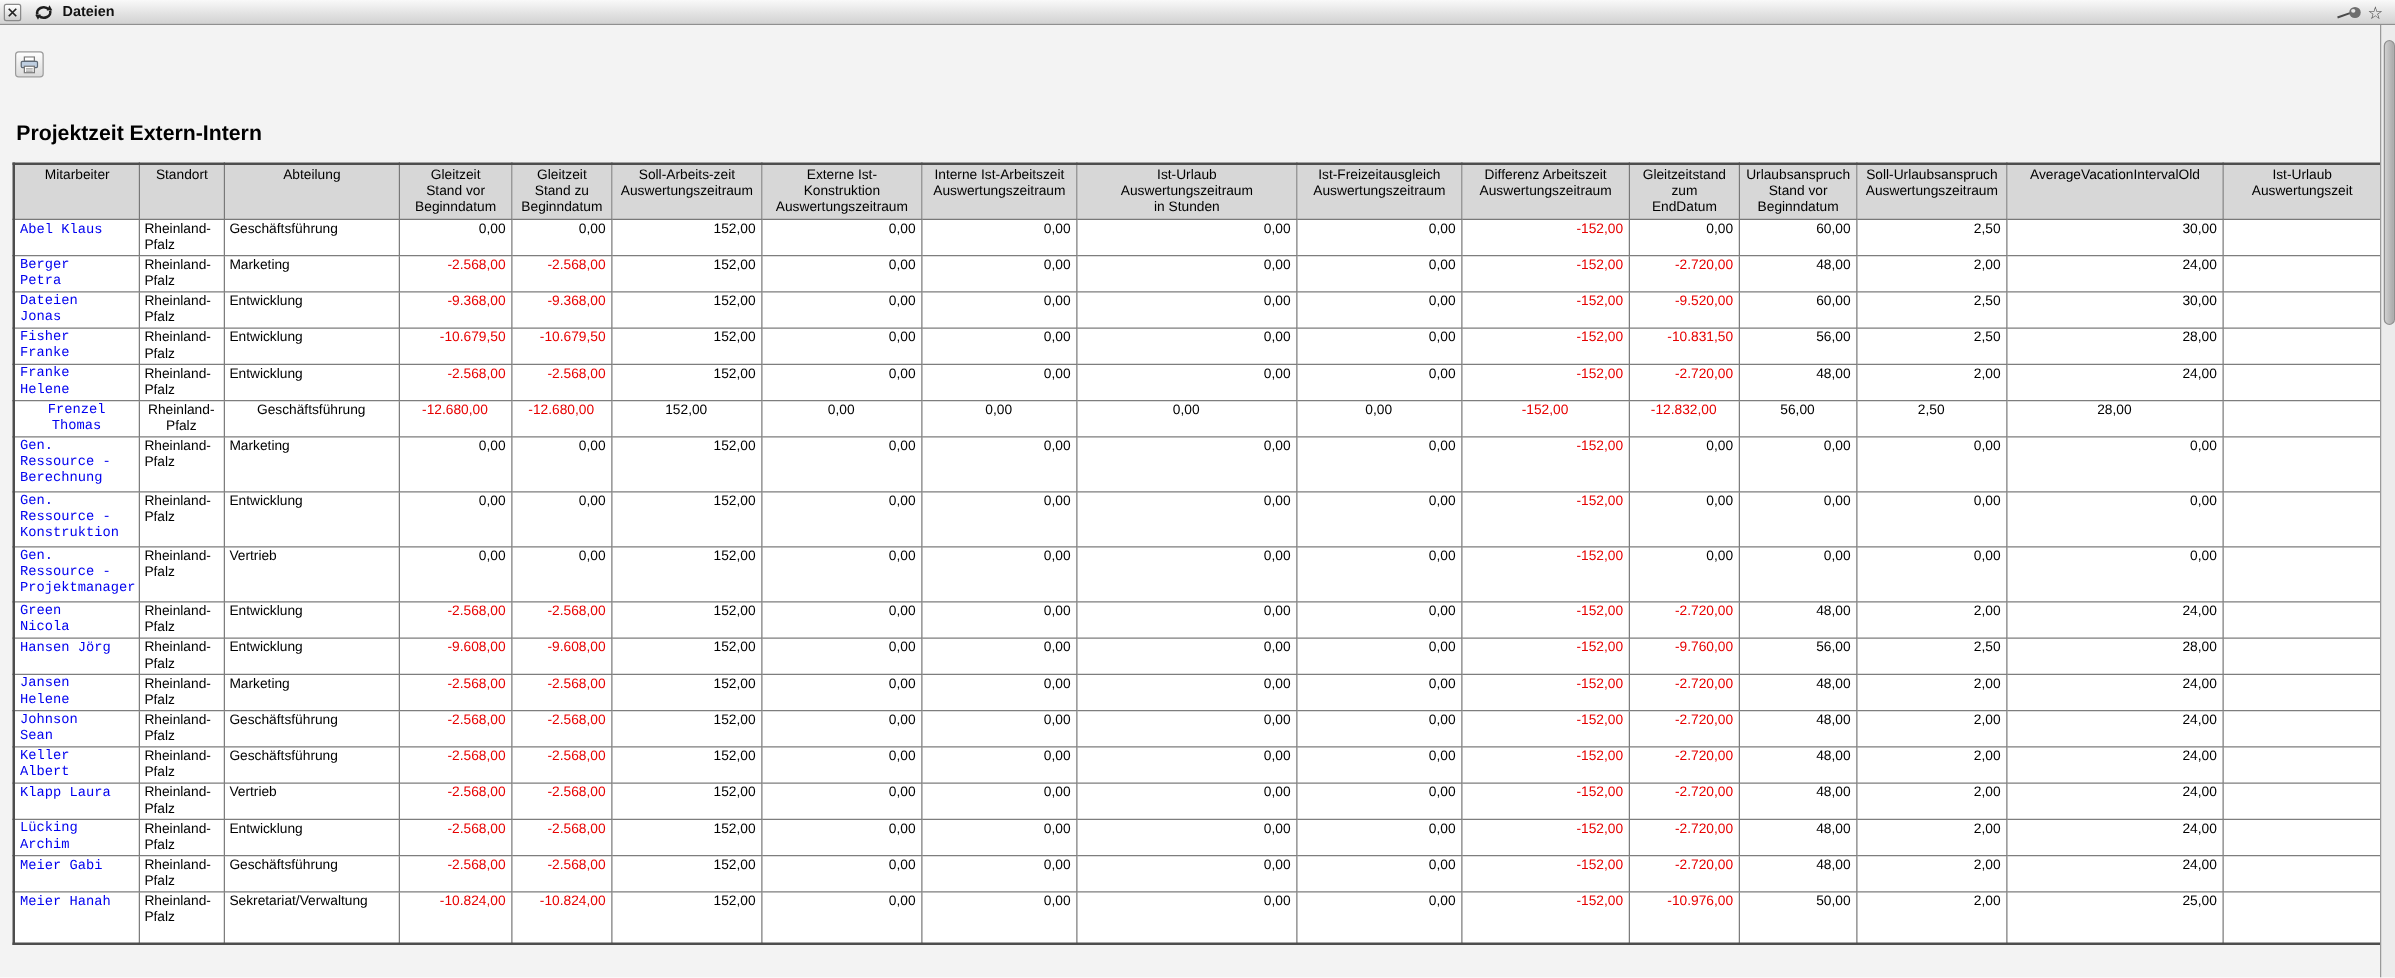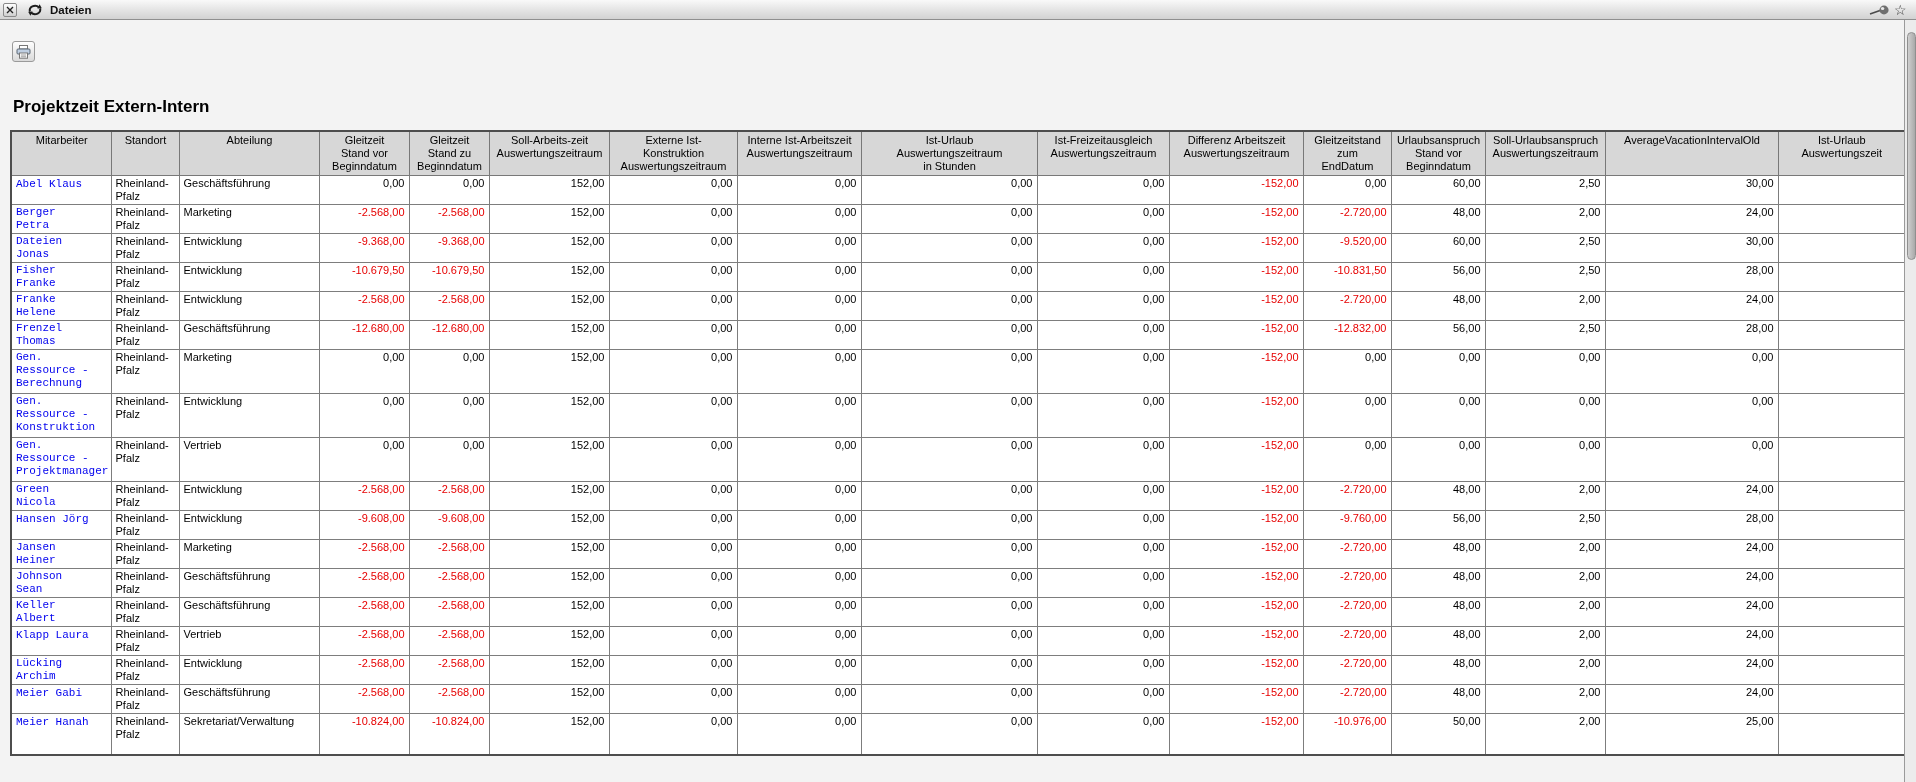--- a/index.html
+++ b/index.html
@@ -68,21 +68,21 @@
     vertical-align:top;
     font-size:11px; line-height:13px;
     padding:1px 4px;
     background:#fff;
     overflow:hidden;
   }
   td.num { text-align:right; }
   td .link { color:#0000ee; display:inline-block; width:76px; cursor:pointer;font-family:Liberation Mono, monospace; }
   .neg { color:#e60000; }
   tr.s  td { height:28px; }
-  tr.m  td { height:28px; }
+  tr.m  td { height:28px;text-align:center; }
   tr.l  td { height:44px; }
   tr.last td { height:41px; }
   
   .vscroll {
     position:absolute; left:1904px; top:20px; width:12px; height:762px;
     background:#ececec; border-left:1px solid #9a9a9a;
   }
   .vthumb {
     position:absolute; left:1.5px; top:12px; width:9px; height:228px;
     border:1px solid #8f8f8f; border-radius:5px;
@@ -376,21 +376,21 @@
           <td class="num">0,00</td>
           <td class="num">0,00</td>
           <td class="num neg">-152,00</td>
           <td class="num neg">-9.760,00</td>
           <td class="num">56,00</td>
           <td class="num">2,50</td>
           <td class="num">28,00</td>
           <td class="num"></td>
         </tr>
         <tr class="s">
-          <td><span class="link">Jansen Heiner</span></td>
+          <td><span class="link">Jansen Helene</span></td>
           <td>Rheinland-Pfalz</td>
           <td>Marketing</td>
           <td class="num neg">-2.568,00</td>
           <td class="num neg">-2.568,00</td>
           <td class="num">152,00</td>
           <td class="num">0,00</td>
           <td class="num">0,00</td>
           <td class="num">0,00</td>
           <td class="num">0,00</td>
           <td class="num neg">-152,00</td>

